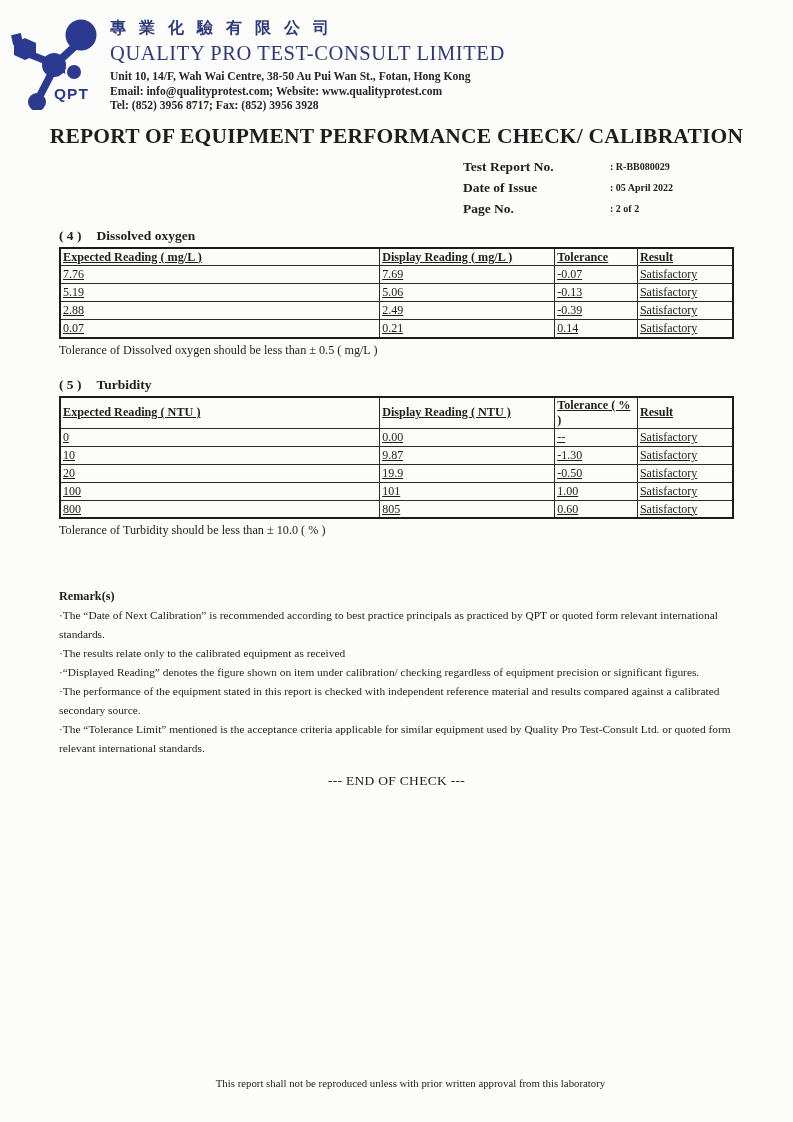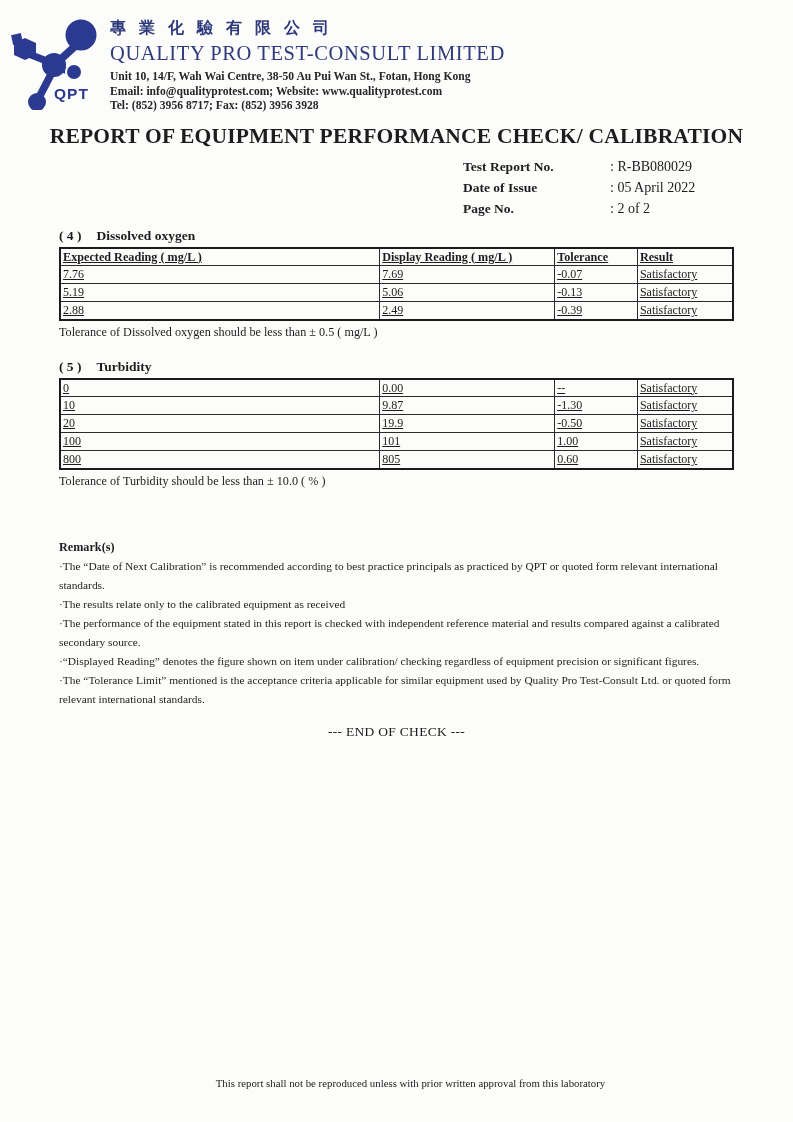--- a/index.html
+++ b/index.html
@@ -45,21 +45,21 @@
     text-align: center;
     font-size: 21.5px;
     font-weight: 700;
     margin-top: 10px;
     letter-spacing: 0.2px;
   }
   
   .report-info { margin: 7px 0 0 463px; }
   .ri-row { display: flex; line-height: 21px; }
   .ri-label { width: 147px; font-weight: 700; font-size: 13.5px; }
-  .ri-value { font-size: 14px; }
+  .ri-value { font-size: 10px; font-weight: bold; }
   
   .section { margin: 0 59px; }
   .section-4 { margin-top: 9px; }
   .section-5 { margin-top: 19px; }
   .section-heading { font-size: 13.5px; font-weight: 700; margin-bottom: 3px; }
   .section-heading .h-num { margin-right: 15px; }
   table.data {
     width: 100%;
     border-collapse: collapse;
     border: 2px solid #1c1c1c;
@@ -187,37 +187,49 @@
         <td>5.06</td>
         <td>-0.13</td>
         <td>Satisfactory</td>
       </tr>
       <tr>
         <td>2.88</td>
         <td>2.49</td>
         <td>-0.39</td>
         <td>Satisfactory</td>
       </tr>
+      <tr>
+        <td>0.07</td>
+        <td>0.21</td>
+        <td>0.14</td>
+        <td>Satisfactory</td>
+      </tr>
     </tbody>
       </table>
     <div class="table-note">Tolerance of Dissolved oxygen should be less than ± 0.5 ( mg/L )</div>
   </div>
 
   <div class="section section-5">
     <div class="section-heading">
       <span class="h-num">( 5 )</span><span>Turbidity</span>
     </div>
     <table class="data">
       <colgroup>
           <col class="col-1">
           <col class="col-2">
           <col class="col-3">
           <col class="col-4">
         </colgroup>
       <tbody>
+          <tr>
+        <th>Expected Reading ( NTU )</th>
+        <th>Display Reading ( NTU )</th>
+        <th>Tolerance ( % )</th>
+        <th>Result</th>
+      </tr>
       <tr>
         <td>0</td>
         <td>0.00</td>
         <td>--</td>
         <td>Satisfactory</td>
       </tr>
       <tr>
         <td>10</td>
         <td>9.87</td>
         <td>-1.30</td>
@@ -243,22 +255,22 @@
       </tr>
     </tbody>
       </table>
     <div class="table-note">Tolerance of Turbidity should be less than ± 10.0 ( % )</div>
   </div>
 
   <div class="remarks">
     <div class="remarks-heading">Remark(s)</div>
     <div class="remark-item">·The “Date of Next Calibration” is recommended according to best practice principals as practiced by QPT or quoted form relevant international standards.</div>
     <div class="remark-item">·The results relate only to the calibrated equipment as received</div>
+    <div class="remark-item">·“Displayed Reading” denotes the figure shown on item under calibration/ checking regardless of equipment precision or significant figures.</div>
     <div class="remark-item">·The performance of the equipment stated in this report is checked with independent reference material and results compared against a calibrated secondary source.</div>
-    <div class="remark-item">·“Displayed Reading” denotes the figure shown on item under calibration/ checking regardless of equipment precision or significant figures.</div>
     <div class="remark-item">·The “Tolerance Limit” mentioned is the acceptance criteria applicable for similar equipment used by Quality Pro Test-Consult Ltd. or quoted form relevant international standards.</div>
   </div>
 
   <div class="end-of-report">--- END OF CHECK ---</div>
 
   <div class="page-footer">This report shall not be reproduced unless with prior written approval from this laboratory</div>
 
 </div>
 
 </body></html>

